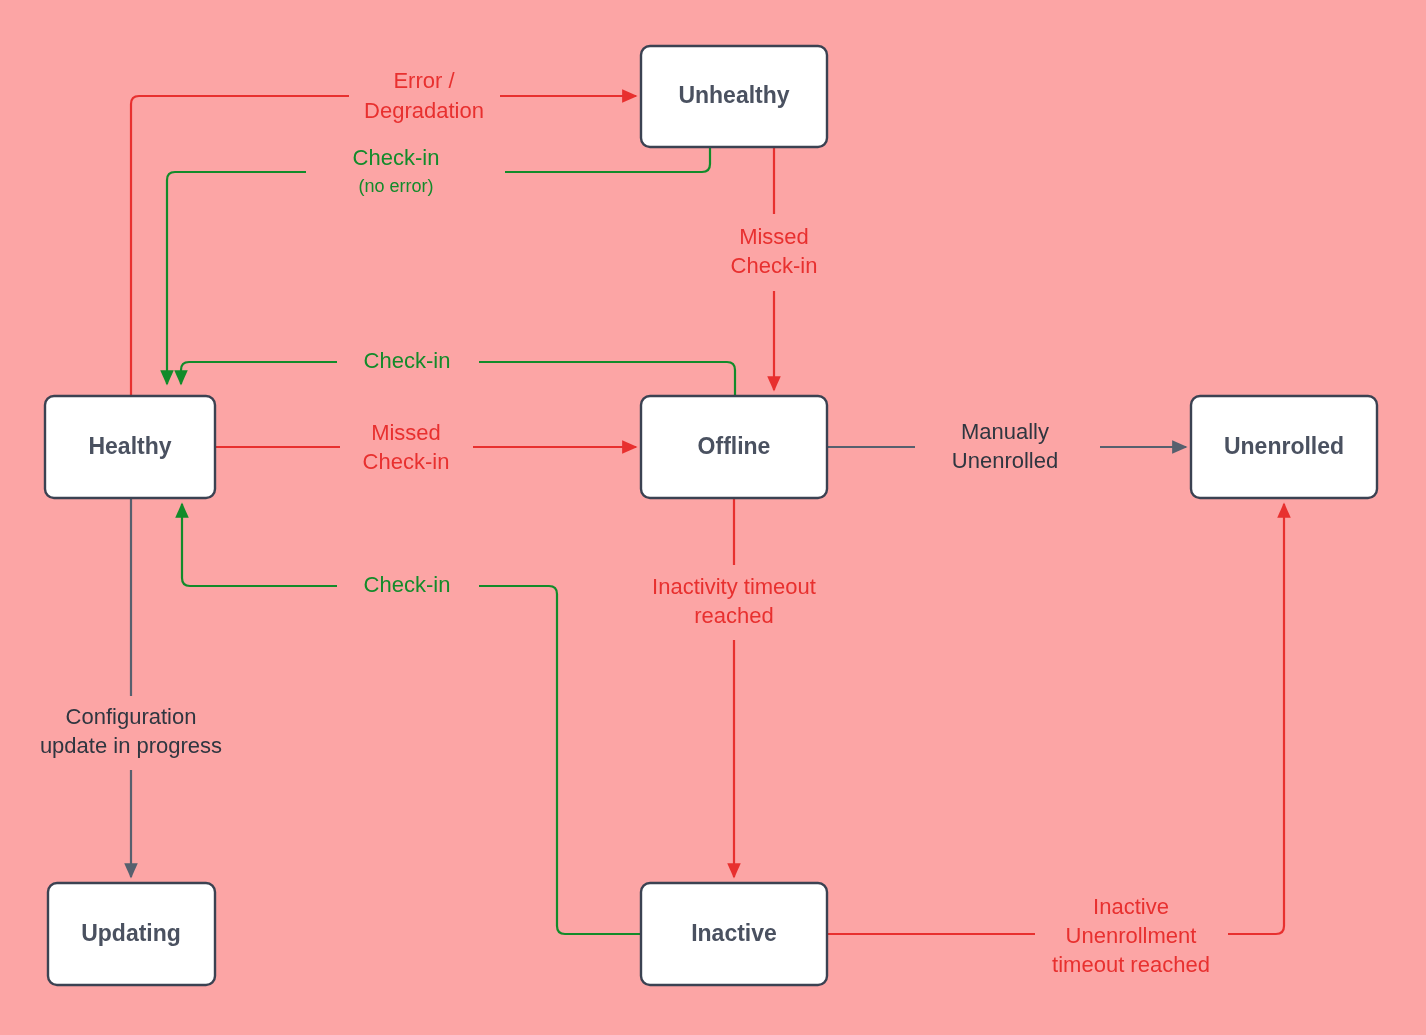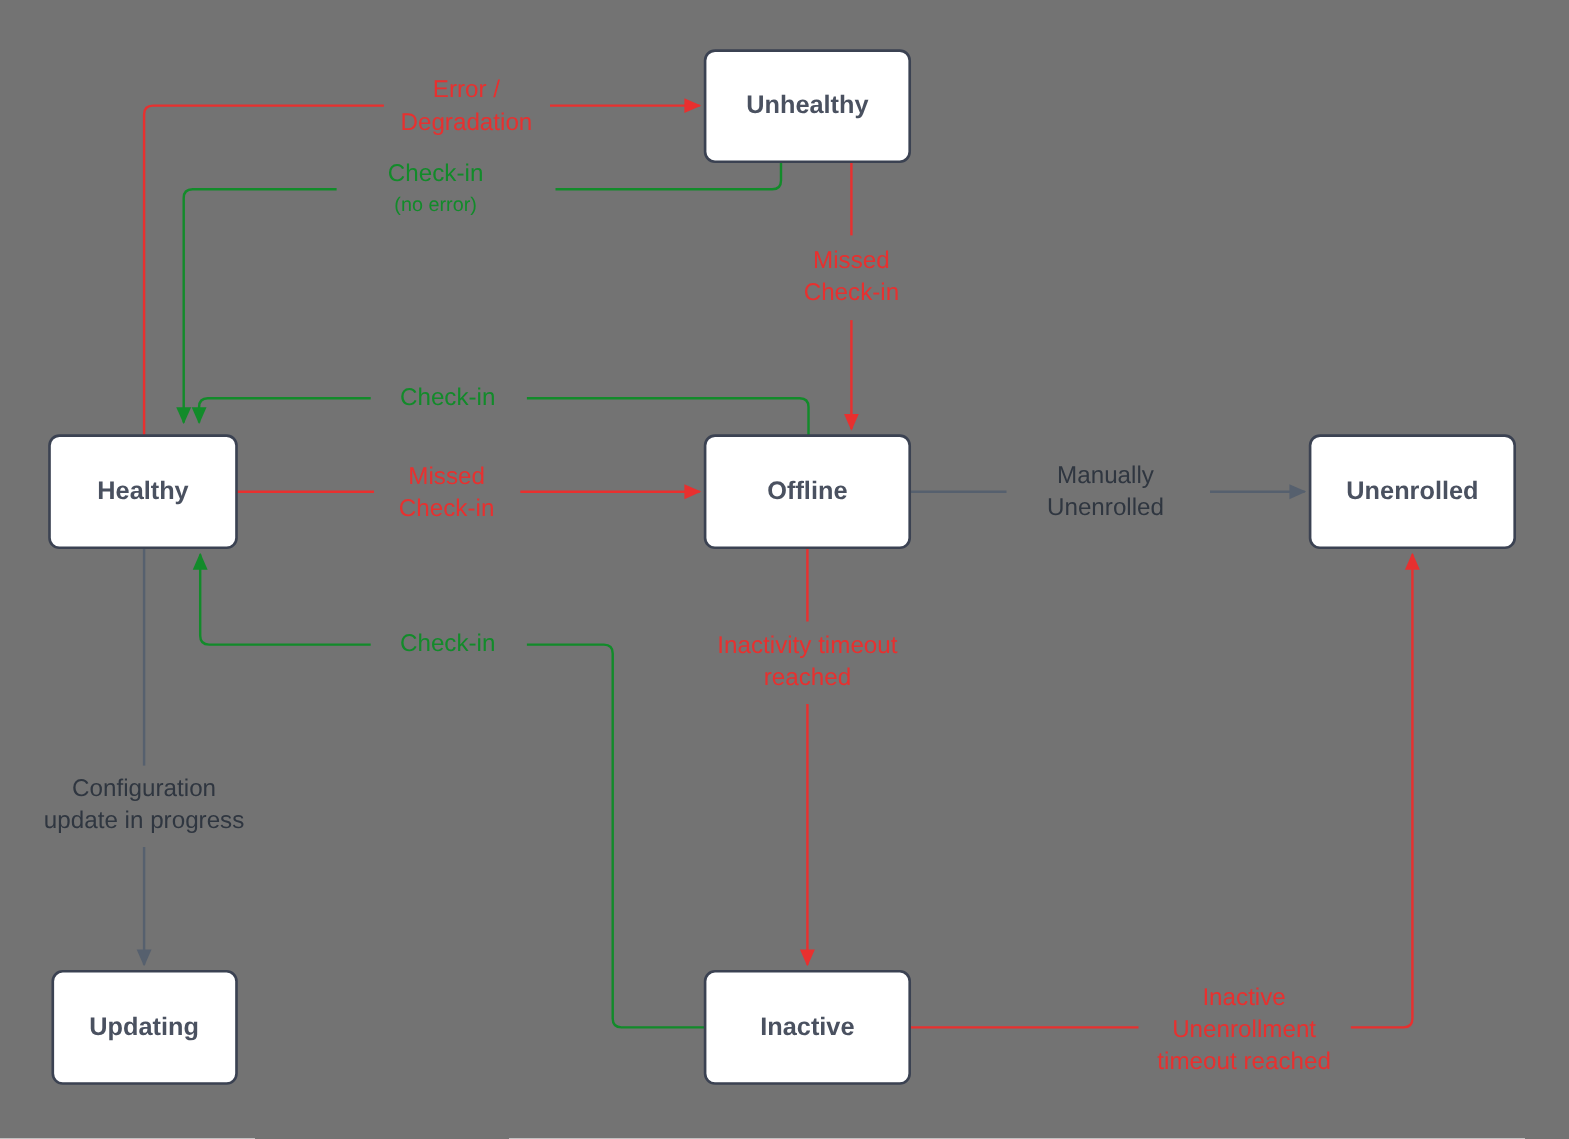--- a/index.html
+++ b/index.html
@@ -8,21 +8,21 @@
     padding: 0;
     background: #ffffff;
   }
   body {
     font-family: "Liberation Sans", sans-serif;
   }
   #diagram-root {
     position: relative;
     width: 1426px;
     height: 1035px;
-    background: #737373;
+    background: #fca5a5;
     overflow: hidden;
   }
   svg.canvas {
     position: absolute;
     top: 0;
     left: 0;
     width: 1426px;
     height: 1035px;
   }
   .node-rect {

